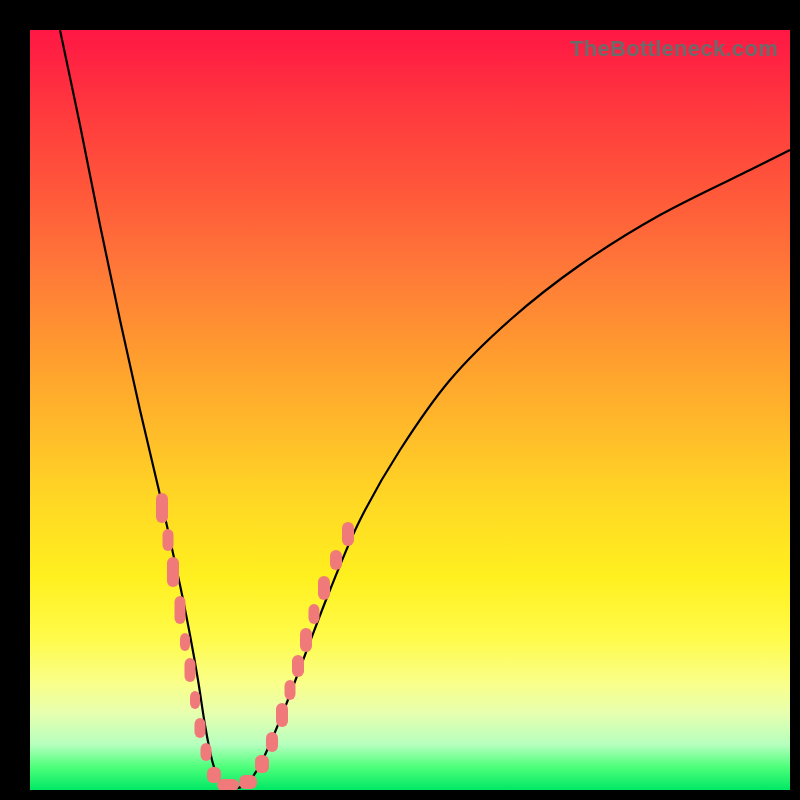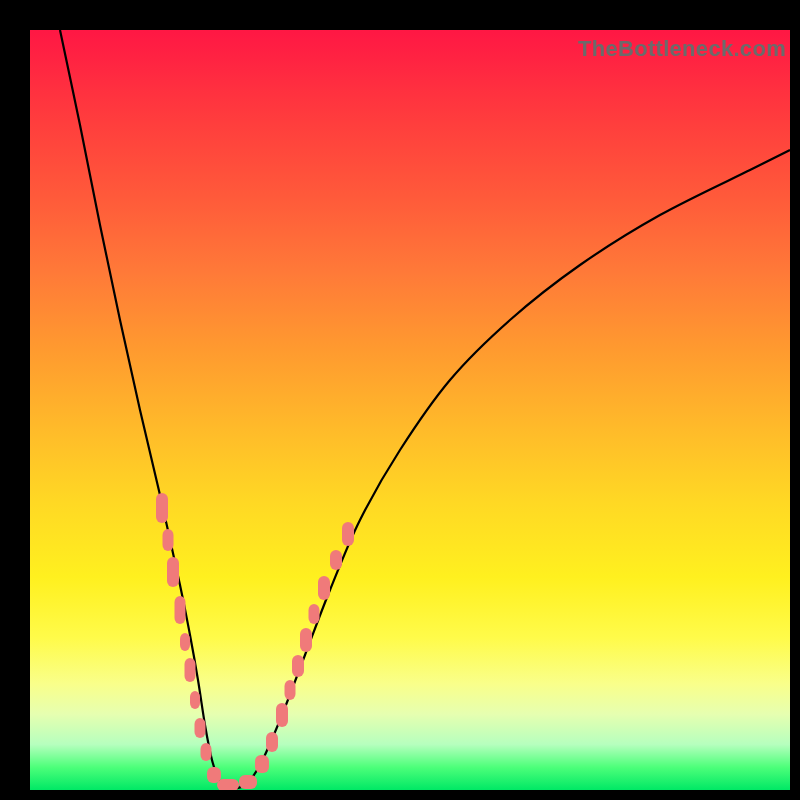--- a/index.html
+++ b/index.html
@@ -37,21 +37,21 @@
       #f9ff8a 86%,
       #e6ffb0 90%,
       #b6ffbe 94%,
       #4dff7a 97%,
       #00e865 100%
     );
   }
   .watermark {
     position: absolute;
     top: 6px;
-    right: 4px;
+    right: 12px;
     font-size: 22px;
     font-weight: 600;
     color: #6b6b6b;
     letter-spacing: 0.3px;
     user-select: none;
   }
   svg.overlay {
     position: absolute;
     left: 0;
     top: 0;

